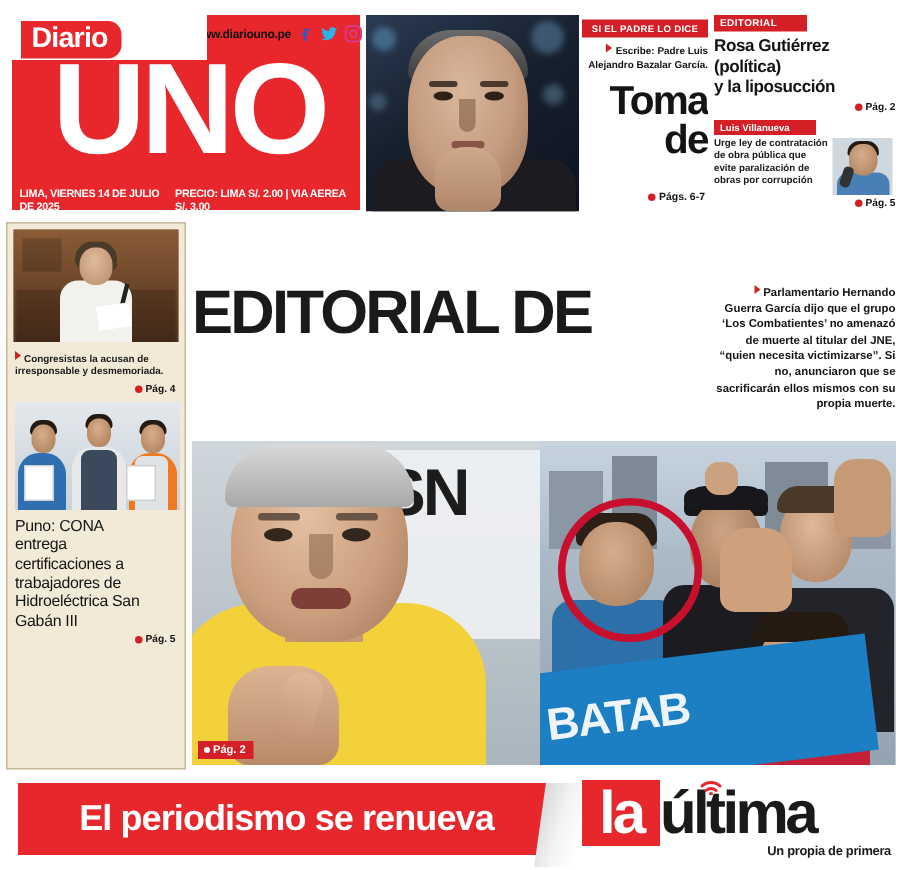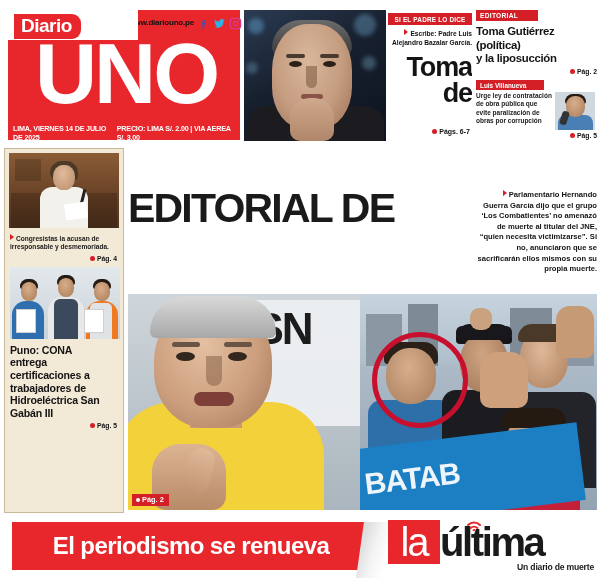--- a/index.html
+++ b/index.html
@@ -90,21 +90,21 @@
   .w-paper{position:absolute;left:56px;top:50px;width:22px;height:16px;background:#fff;transform:rotate(-8deg);}
   .lsb-kick{margin:6px 6px 0 5px;font-size:6.6px;line-height:8.4px;color:#1a1a1a;font-weight:bold;}
   .lsb-head{margin:4px 6px 0 5px;font-size:12.6px;line-height:14.6px;color:#141414;font-weight:bold;letter-spacing:-.3px;}
   .lsb-pag{margin:3px 6px 0 0;}
   .lsb-photo2{margin:5px;width:110px;height:72px;position:relative;overflow:hidden;background:#d7dde2;}
   .men-bg{position:absolute;left:0;top:0;width:110px;height:72px;background:linear-gradient(#e3e8ec,#c9d2d8);}
   .m{position:absolute;}
   .m-head{border-radius:46%;background:radial-gradient(ellipse at 45% 35%,#d8ae8a,#a97a56);}
   .m-hair{border-radius:9px 9px 3px 3px;background:#241a12;}
   .m-cert{background:#fff;border:1px solid #cfcfcf;}
-  .lsb-head2{margin:5px 22px 0 5px;font-size:10.6px;line-height:12.6px;color:#141414;font-weight:bold;letter-spacing:-.2px;}
+  .lsb-head2{margin:5px 22px 0 5px;font-size:10.6px;line-height:12.6px;color:#141414;font-weight:normal;letter-spacing:-.2px;}
 
   
   .mainhead{position:absolute;left:128px;top:186px;width:342px;color:#1a1a1a;font-weight:bold;
      font-size:41px;line-height:45px;letter-spacing:-1.8px;}
 
   
   .rlead{position:absolute;left:477px;top:190px;width:120px;font-size:7.6px;line-height:10.6px;
      font-weight:bold;color:#141414;text-align:right;}
   .tri{display:inline-block;width:0;height:0;border-left:4px solid #D41F26;
      border-top:3px solid transparent;border-bottom:3px solid transparent;margin-right:2px;vertical-align:1px;}
@@ -152,21 +152,21 @@
 
   
   .bottom{position:absolute;left:0;top:518px;width:603px;height:62px;background:#fff;}
   .bb-red{position:absolute;left:12px;top:4px;width:358px;height:48px;background:#E8272C;
      display:flex;align-items:center;justify-content:center;}
   .bb-red span{color:#fff;font-size:24px;font-weight:bold;letter-spacing:-.6px;}
   .bb-fold{position:absolute;left:360px;top:4px;width:26px;height:56px;
      background:linear-gradient(100deg,#d8d8d8,#f4f4f4 55%,#fff);transform:skewX(-8deg);}
   .bb-logo{position:absolute;left:388px;top:2px;width:206px;height:50px;}
   .la{position:absolute;left:0;top:0;width:52px;height:44px;background:#E8272C;color:#fff;
-     font-size:40px;font-weight:normal;line-height:44px;text-align:center;letter-spacing:-2px;}
+     font-size:40px;font-weight:bold;line-height:44px;text-align:center;letter-spacing:-2px;}
   .ultima{position:absolute;left:52px;top:0;font-size:40px;line-height:44px;font-weight:bold;
      color:#1a1a1a;letter-spacing:-2.4px;}
   .wifi{position:absolute;left:78px;top:-3px;width:16px;height:12px;}
   .bb-sub{position:absolute;right:0;top:42px;font-size:8.6px;font-weight:bold;color:#1a1a1a;letter-spacing:-.2px;}
 </style>
 </head>
 <body>
 
 <div class="page">
 
@@ -229,21 +229,21 @@
     </div>
     <div class="tc-pag">
       <span class="dot"></span>
       <span>Págs. 6-7</span>
     </div>
   </div>
 
   <div class="rcol">
     <div class="edit-tag">EDITORIAL</div>
     <div class="edit-head">
-      <div>Toma Gutiérrez</div>
+      <div>Rosa Gutiérrez</div>
       <div>(política)</div>
       <div>y la liposucción</div>
     </div>
     <div class="pag" style="margin-top:2px;">
       <span class="dot"></span>
       <span>Pág. 2</span>
     </div>
 
     <div class="lv-box">
       <div class="lv-tag">Luis Villanueva</div>
@@ -384,17 +384,17 @@
     <div class="bb-logo">
       <div class="la">la</div>
       <div class="ultima">última</div>
       <span class="wifi">
         <svg viewBox="0 0 24 18" width="16" height="12">
           <path d="M3 9a13 13 0 0 1 18 0" stroke="#E8272C" stroke-width="3" fill="none" stroke-linecap="round"></path>
           <path d="M7 13.5a7.5 7.5 0 0 1 10 0" stroke="#E8272C" stroke-width="3" fill="none" stroke-linecap="round"></path>
           <circle cx="12" cy="17" r="2" fill="#E8272C"></circle>
         </svg>
       </span>
-      <div class="bb-sub">Un diario de muerte</div>
+      <div class="bb-sub">Un propia de primera</div>
     </div>
   </div>
 
 </div>
 
 </body></html>

